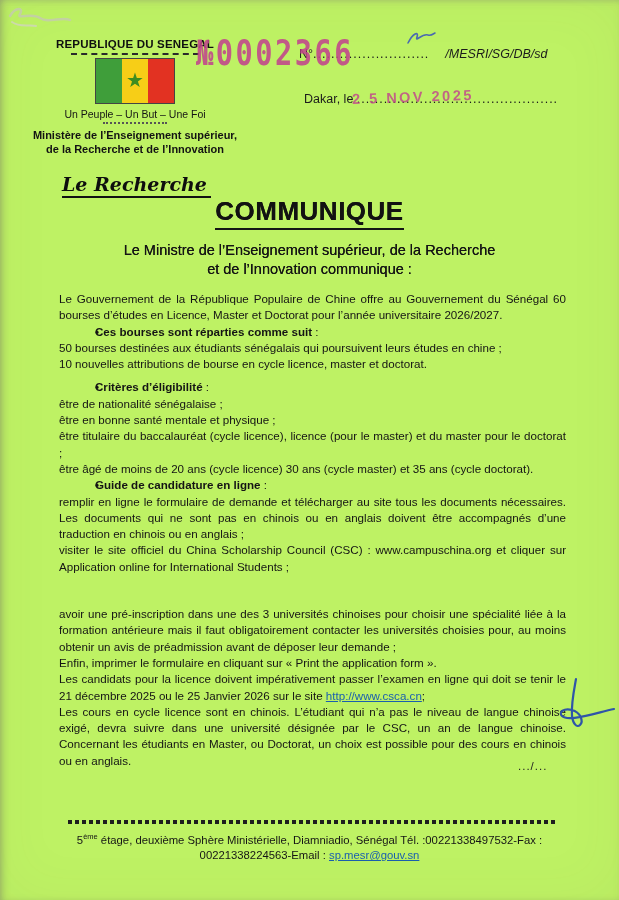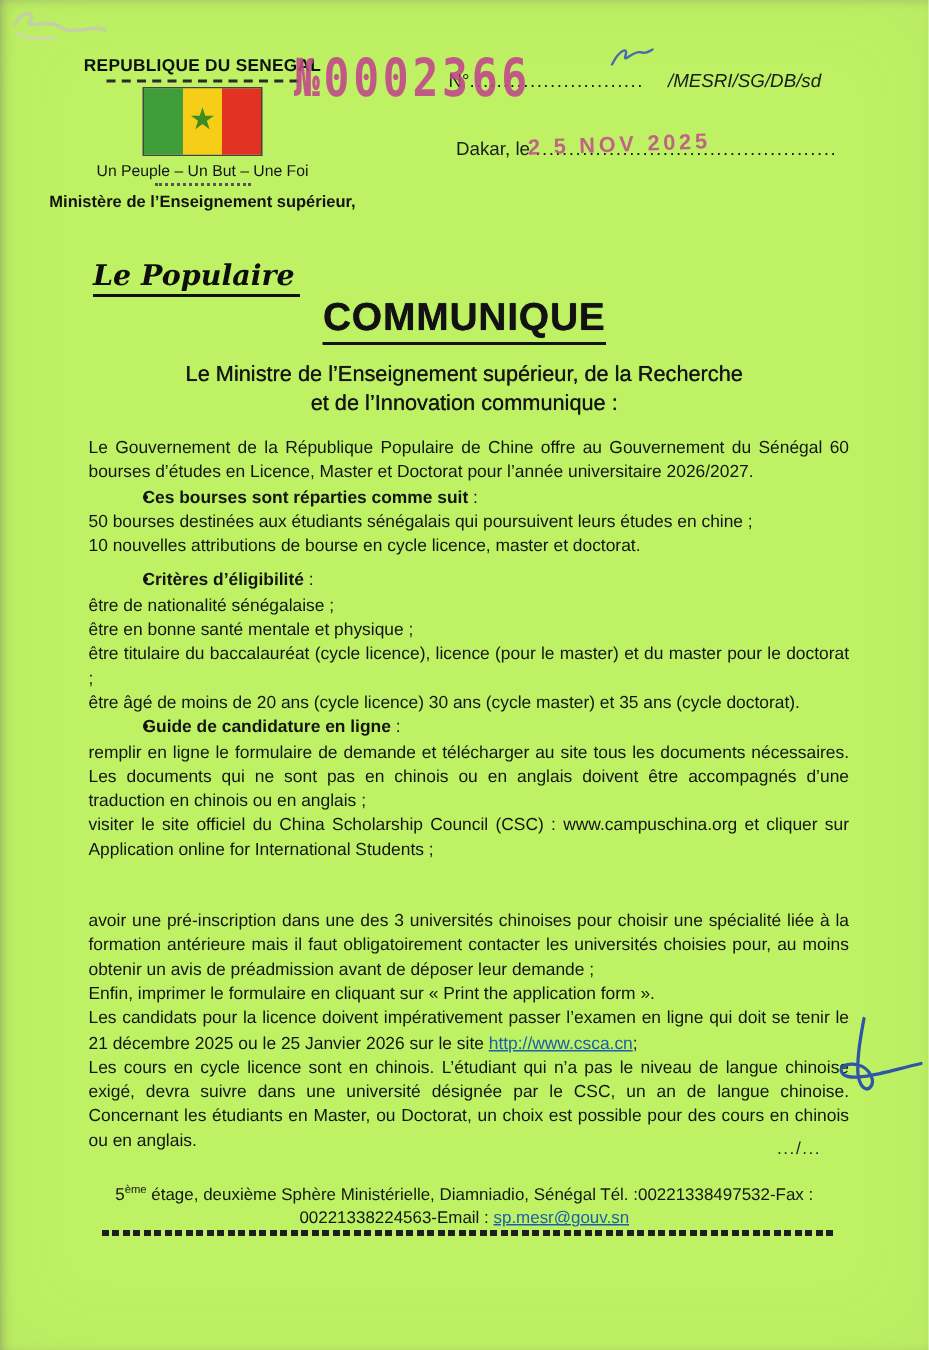--- a/index.html
+++ b/index.html
@@ -77,21 +77,21 @@
   
   .pen-mark { position:absolute; left:550px; top:676px; }
   .smudge { position:absolute; left:6px; top:2px; opacity:.7; }
   .continuation { position:absolute; left:518px; top:760px; font-size:11.5px; letter-spacing:1px; color:#222; }
 
   
   .footer-rule {
     position:absolute; left:68px; top:820px; width:490px; height:3.5px;
     background:repeating-linear-gradient(90deg,#1e1e1e 0 4.5px, transparent 4.5px 7px);
   }
-  .footer { position:absolute; top:785px; width:100%; text-align:center; font-size:11.3px; line-height:15.5px; color:#151515; }
+  .footer { position:absolute; top:829px; width:100%; text-align:center; font-size:11.3px; line-height:15.5px; color:#151515; }
   .footer sup { font-size:7.5px; }
 </style>
 </head>
 <body>
 
 <div class="page">
 
   <svg class="smudge" width="130" height="40" viewBox="0 0 130 40">
     <path d="M4 14 C10 4 18 6 14 12 C10 18 26 10 34 16 C42 22 56 14 64 18" fill="none" stroke="#c7c4bd" stroke-width="2.5" stroke-linecap="round"></path>
     <path d="M6 20 C14 26 24 22 30 24" fill="none" stroke="#d4d1ca" stroke-width="2" stroke-linecap="round"></path>
@@ -103,39 +103,40 @@
     <div class="flag">
       <div class="stripe" style="background:#3f9e3a"></div>
       <div class="stripe" style="background:#f7ce17"></div>
       <div class="stripe" style="background:#e23222"></div>
       <div class="star">★</div>
     </div>
     <div class="motto">Un Peuple – Un But – Une Foi</div>
     <div class="rule-dotted"></div>
     <div class="ministry">
       <div>Ministère de l’Enseignement supérieur,</div>
+      <div>de la Recherche et de l’Innovation</div>
     </div>
   </div>
 
   <div class="stamp-number">№0002366</div>
 
   <svg class="scribble" width="30" height="16" viewBox="0 0 30 16">
     <path d="M2 13 C7 3 13 1 11 7 C9 13 16 3 22 5 C25 6 27 4 29 3" fill="none" stroke="#4a6ab0" stroke-width="1.6" stroke-linecap="round"></path>
   </svg>
 
   <div class="ref-line">
     <span>N°</span><span class="ref-dots">..........................</span><span class="ref-suffix">/MESRI/SG/DB/sd</span>
   </div>
 
   <div class="date-line">
     <span>Dakar, le </span><span class="date-dots">.............................................</span>
     <span class="date-stamp">2 5 NOV 2025</span>
   </div>
 
-  <div class="minister-script">Le Populaire</div>
+  <div class="minister-script">Le Recherche</div>
 
   <div class="communique-title">
     <span>COMMUNIQUE</span>
   </div>
 
   <div class="subtitle">
     <div>Le Ministre de l’Enseignement supérieur, de la Recherche</div>
     <div>et de l’Innovation communique :</div>
   </div>
 

